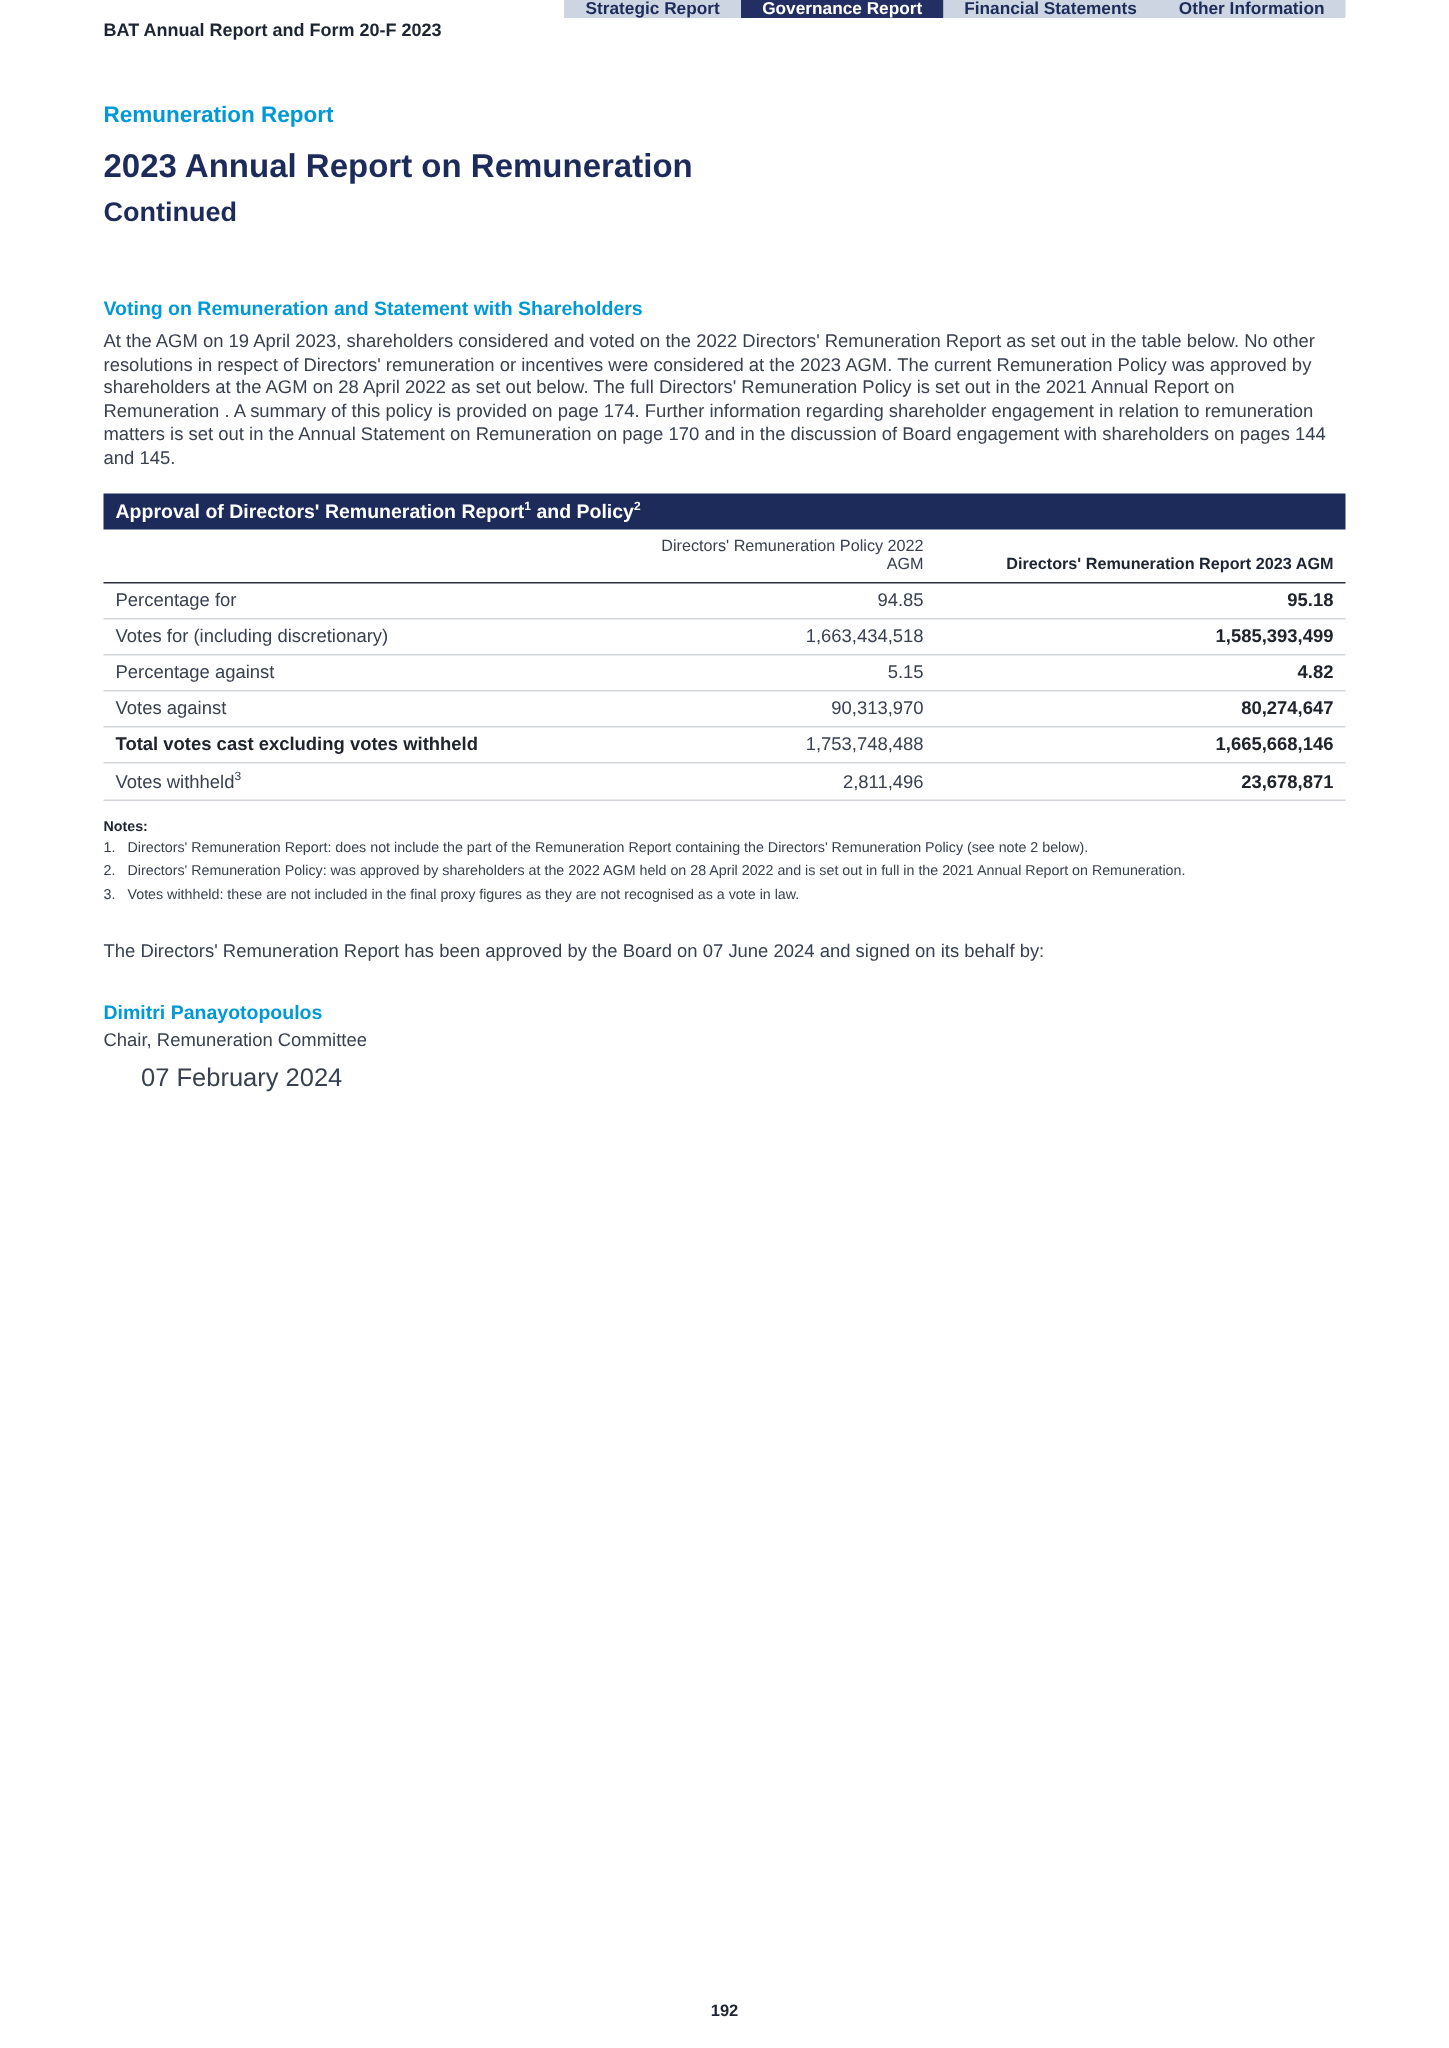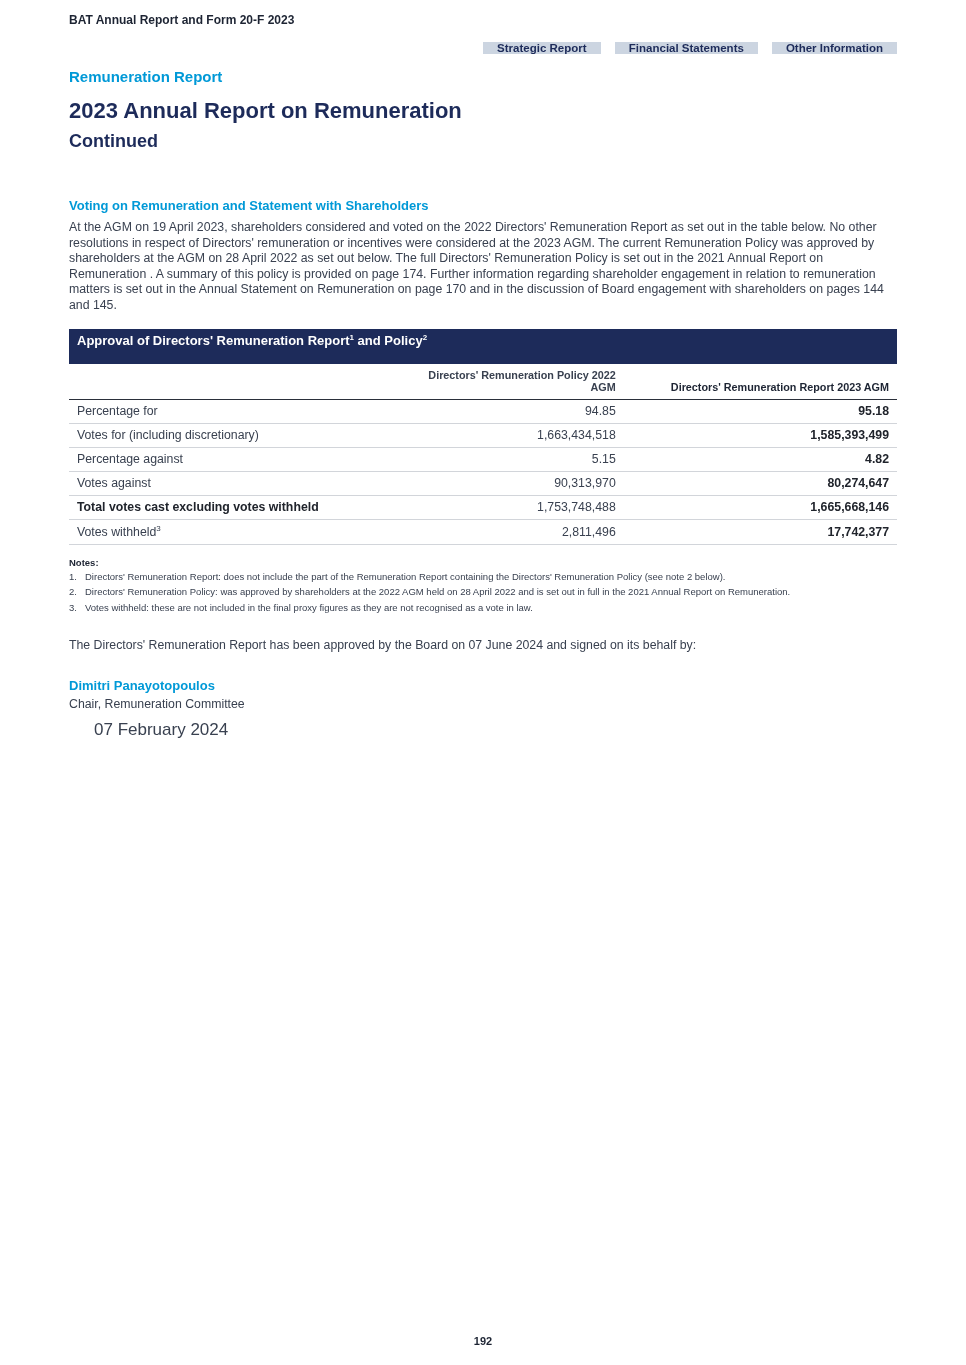--- a/index.html
+++ b/index.html
@@ -23,22 +23,21 @@
     padding-left: 69px;
     font-size: 12px;
     font-weight: bold;
     color: #1d2433;
     white-space: nowrap;
   }
   .tabs {
     display: flex;
     margin-left: auto;
     margin-right: 69px;
-    gap: 14px;
-    margin-top: 42px;
+    gap: 0;
   }
   .tab {
     display: flex;
     align-items: center;
     justify-content: center;
     padding: 0 14px;
     min-width: 118px;
     background: #ccd5e1;
     color: #1d2b5a;
     font-size: 11.5px;
@@ -86,32 +85,32 @@
     color: #394150;
   }
 
   
   .table-title-bar {
     margin-top: 15px;
     background: #1d2b5a;
     color: #ffffff;
     font-size: 13px;
     font-weight: bold;
-    padding: 4px 8px 16px 8px;
+    padding: 4px 8px 5px 8px;
   }
   .table-title-bar sup { font-size: 8px; }
 
   table.votes {
     width: 100%;
     border-collapse: collapse;
     font-size: 12.3px;
   }
   table.votes th {
     font-size: 10.8px;
-    font-weight: bold;
+    font-weight: normal;
     color: #394150;
     text-align: right;
     padding: 5px 8px 6px 8px;
     border-bottom: 1px solid #2a2f3a;
     vertical-align: bottom;
   }
   table.votes th.col-report {
     font-weight: bold;
     color: #1d2433;
   }
@@ -168,20 +167,21 @@
     color: #1d2433;
   }
 </style>
 </head>
 <body>
 
 <header class="top-bar">
   <div class="hdr-title">BAT Annual Report and Form 20-F 2023</div>
   <nav class="tabs">
     <div class="tab">Strategic Report</div>
+    <div class="tab active">Governance Report</div>
     <div class="tab">Financial Statements</div>
     <div class="tab">Other Information</div>
   </nav>
 </header>
 
 <main>
   <div class="section-label">Remuneration Report</div>
   <h1 class="page-title">2023 Annual Report on Remuneration</h1>
   <div class="continued">Continued</div>
 
@@ -222,21 +222,21 @@
         <td class="num report">80,274,647</td>
       </tr>
       <tr class="total">
         <td class="lbl">Total votes cast excluding votes withheld</td>
         <td class="num policy">1,753,748,488</td>
         <td class="num report">1,665,668,146</td>
       </tr>
       <tr>
         <td class="lbl"><span>Votes withheld</span><sup>3</sup></td>
         <td class="num policy">2,811,496</td>
-        <td class="num report">17,742,377</td>
+        <td class="num report">23,678,871</td>
       </tr>
     </tbody>
   </table>
 
   <div class="notes">
     <div class="notes-heading">Notes:</div>
     <div class="note-item">
       <span class="note-num">1.</span>
       <span>Directors' Remuneration Report: does not include the part of the Remuneration Report containing the Directors' Remuneration Policy (see note 2 below).</span>
     </div>

